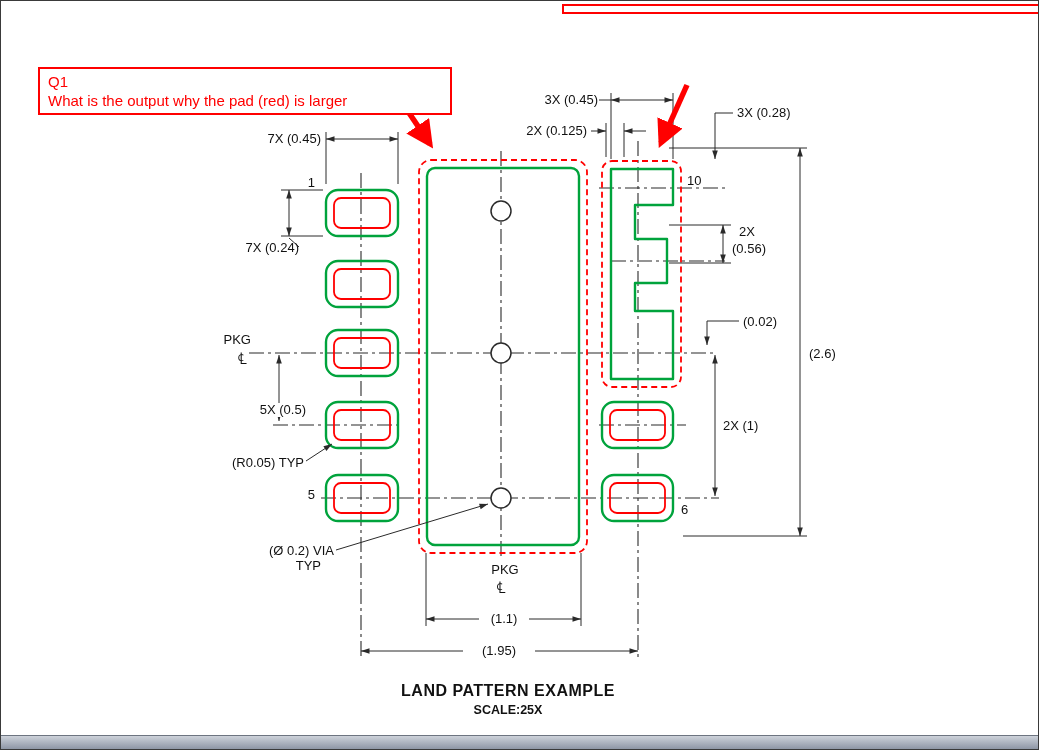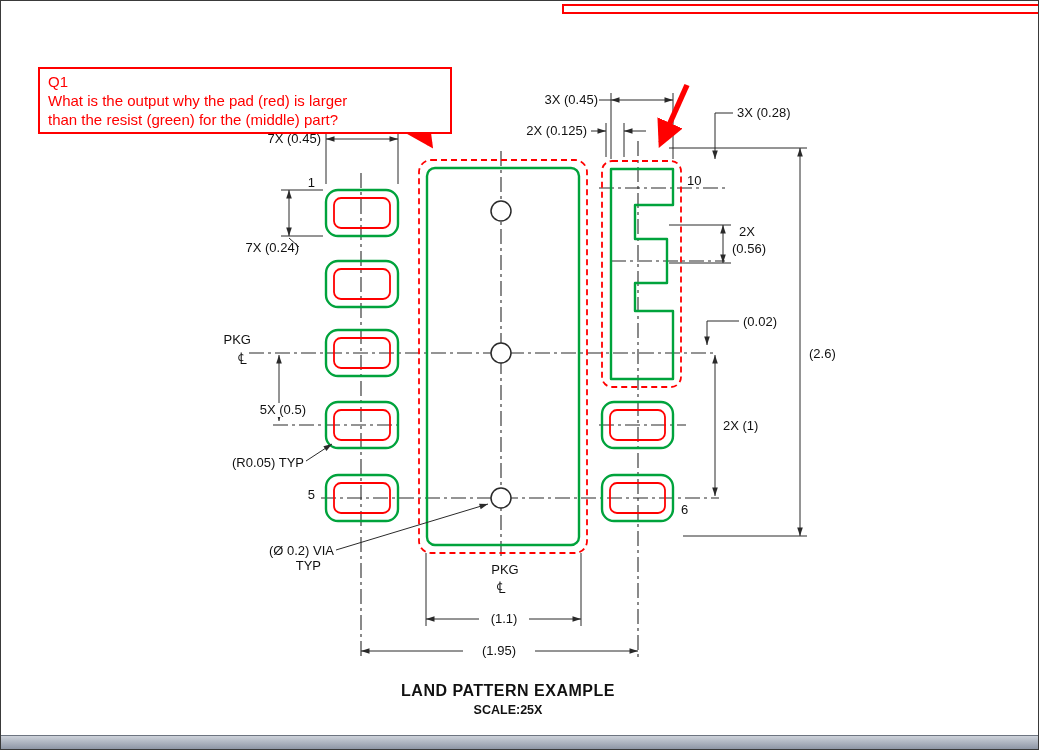--- a/index.html
+++ b/index.html
@@ -36,21 +36,20 @@
   .sub{font-size:12.5px;font-weight:bold;fill:#111;}
 </style>
 </head>
 <body>
 
 <div class="stage">
 
   <div class="qbox" id="q1">
     <div>Q1</div>
     <div>What is the output why the pad (red) is larger</div>
-    <div>than the resist (green) for the (middle) part?</div>
   </div>
 
   <div class="qbox" id="q2">
   </div>
 
   <svg class="drawing" width="1039" height="750" viewBox="0 0 1039 750">
     <defs>
       <marker id="mArr" markerUnits="userSpaceOnUse" markerWidth="10" markerHeight="8" refX="9" refY="4" orient="auto-start-reverse">
         <path d="M0.5 1.2 L9 4 L0.5 6.8 Z" fill="#2a2a2a"></path>
       </marker>

